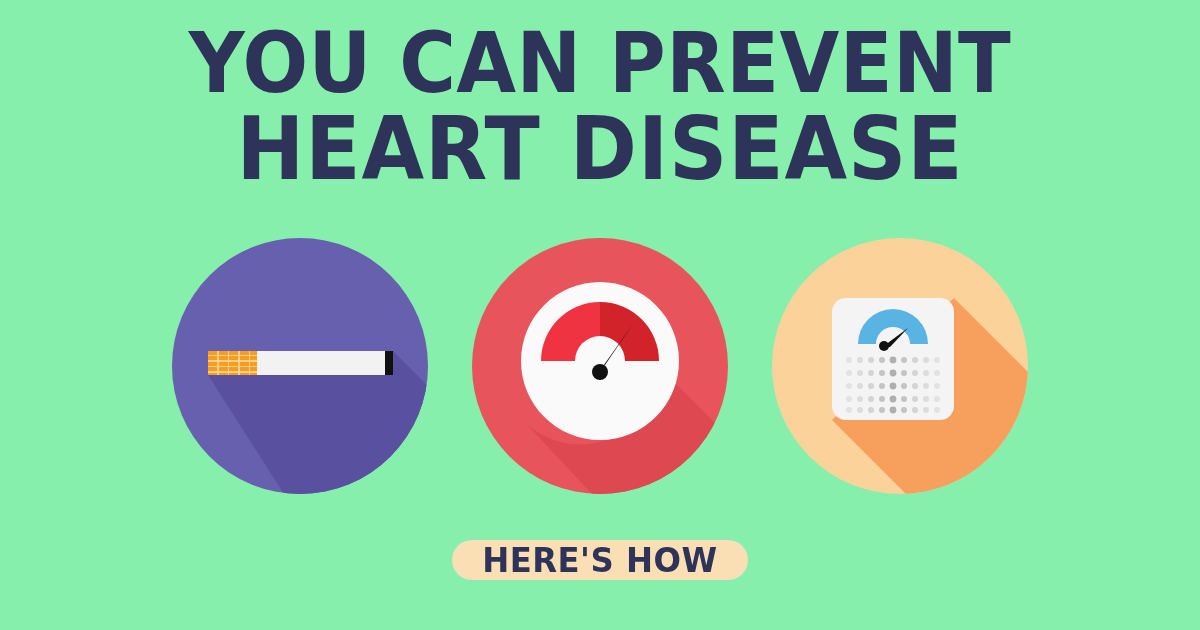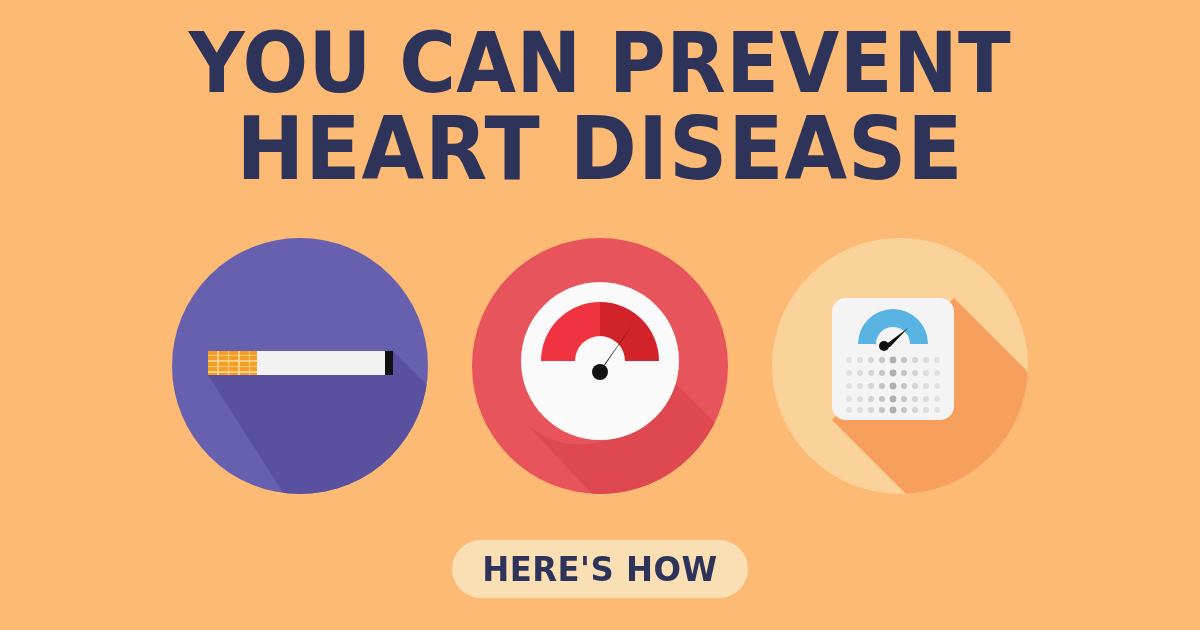--- a/index.html
+++ b/index.html
@@ -6,21 +6,21 @@
 
   html, body {
     width:1200px; height:630px;
     overflow:hidden;
     font-family:"Liberation Sans", sans-serif;
   }
 
   #poster {
     position:relative;
     width:1200px; height:630px;
-    background:#fdba74;
+    background:#86efac;
   }
 
   
   .headline {
     position:absolute;
     left:0; top:22px;
     width:1200px;
     text-align:center;
     color:#2E3359;
     font-family:"DejaVu Sans", sans-serif;
@@ -90,21 +90,21 @@
     position:absolute;
     left:60px; top:60px;
     width:122px; height:122px;
   }
   #weight-scale svg { display:block; width:122px; height:122px; }
 
   
   #cta-button {
     position:absolute;
     left:452px; top:540px;
-    width:296px; height:58px;
+    width:296px; height:40px;
     background:#FBDFB4;
     border-radius:29px;
     display:flex;
     align-items:center;
     justify-content:center;
     cursor:pointer;
     border:none;
   }
   #cta-label {
     color:#2E3359;

